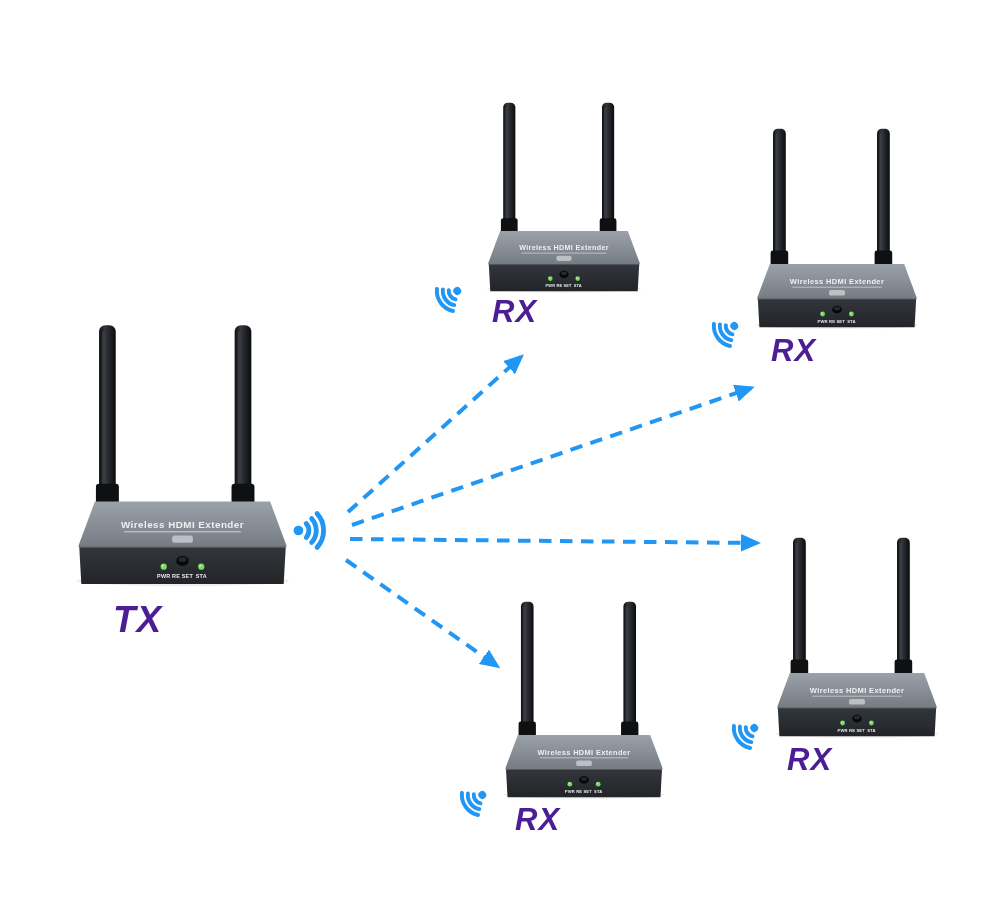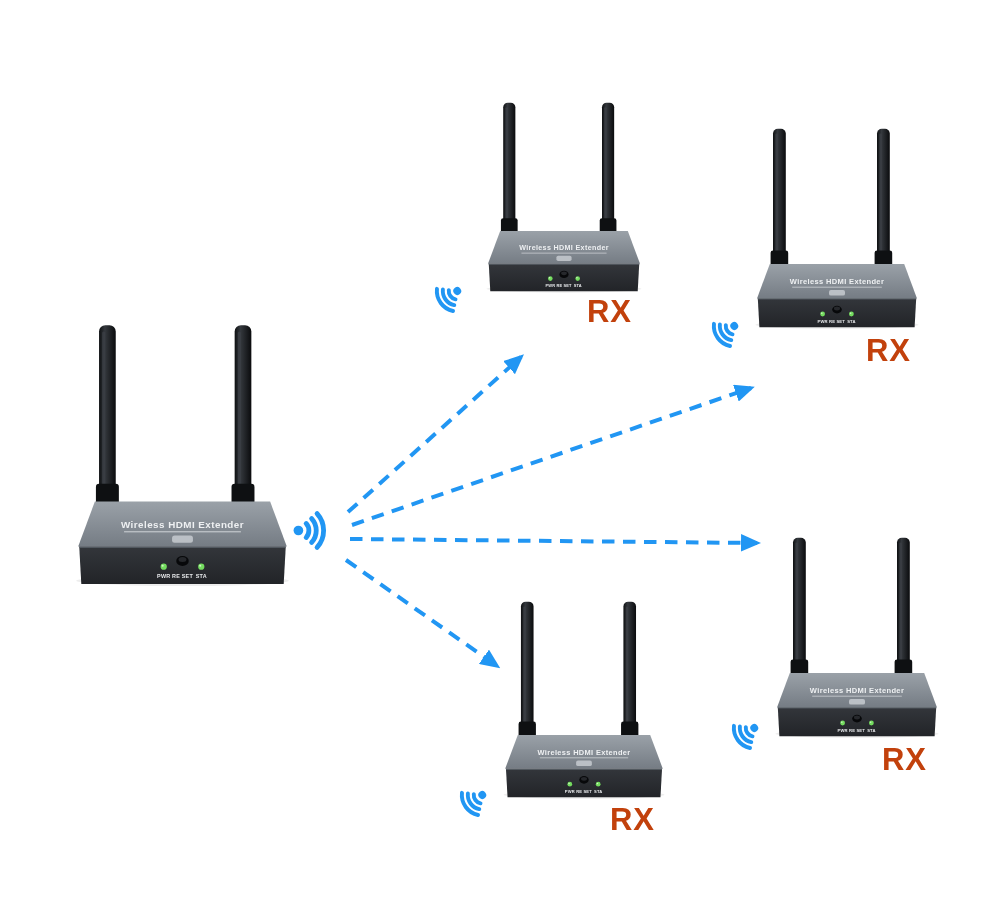--- a/index.html
+++ b/index.html
@@ -9,25 +9,26 @@
     height: 906px;
     background: #ffffff;
     overflow: hidden;
     font-family: "Liberation Sans", sans-serif;
   }
   .abs { position: absolute; }
   svg { overflow: visible; display: block; }
   .node-label {
     position: absolute;
     width: 140px;
-    text-align: right;
+    text-align: left;
     font-weight: bold;
-    color: #c2410c;
+    color: #4c1d95;
     letter-spacing: 1px;
     user-select: none;
+    font-style: italic;
   }
   .label-tx { font-size: 37px; line-height: 40px; }
   .label-rx { font-size: 31px; line-height: 34px; }
   .wifi-rot { transform: rotate(144deg); }
   .device-svg text { font-family: "Liberation Sans", sans-serif; font-weight: bold; }
 </style>
 </head>
 <body>
 
 <div class="canvas">
@@ -131,18 +132,19 @@
   <svg class="abs wifi-rot" style="left:709px; top:308px" width="34" height="48" viewBox="-8 -28 40 56">
     <use href="#wifiSym"></use>
   </svg>
   <svg class="abs wifi-rot" style="left:457px; top:777px" width="34" height="48" viewBox="-8 -28 40 56">
     <use href="#wifiSym"></use>
   </svg>
   <svg class="abs wifi-rot" style="left:729px; top:710px" width="34" height="48" viewBox="-8 -28 40 56">
     <use href="#wifiSym"></use>
   </svg>
 
+  <div class="node-label label-tx" style="left:113px; top:600px">TX</div>
   <div class="node-label label-rx" style="left:492px; top:295px">RX</div>
   <div class="node-label label-rx" style="left:771px; top:334px">RX</div>
   <div class="node-label label-rx" style="left:515px; top:803px">RX</div>
   <div class="node-label label-rx" style="left:787px; top:743px">RX</div>
 
 </div>
 
 </body></html>

